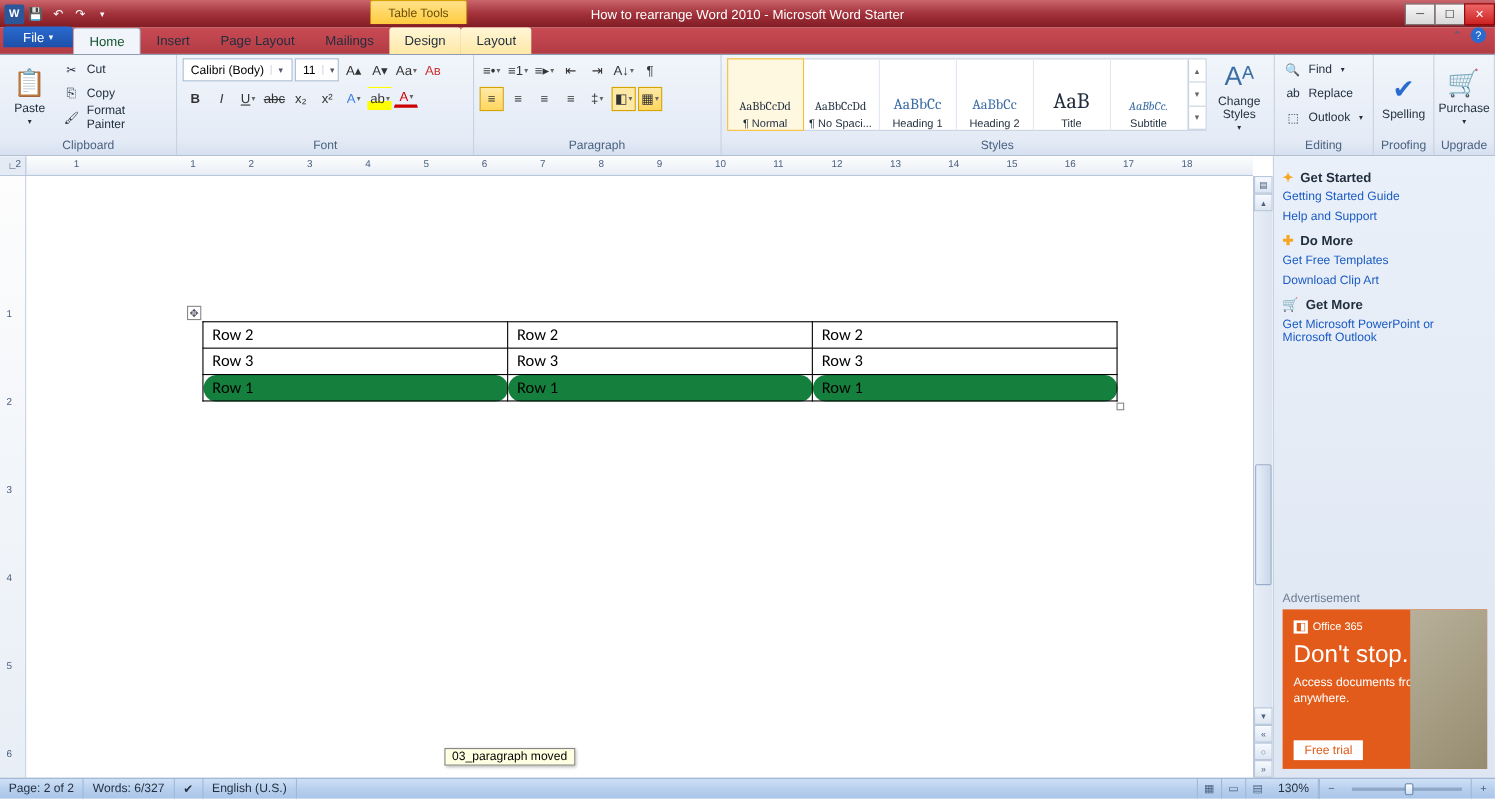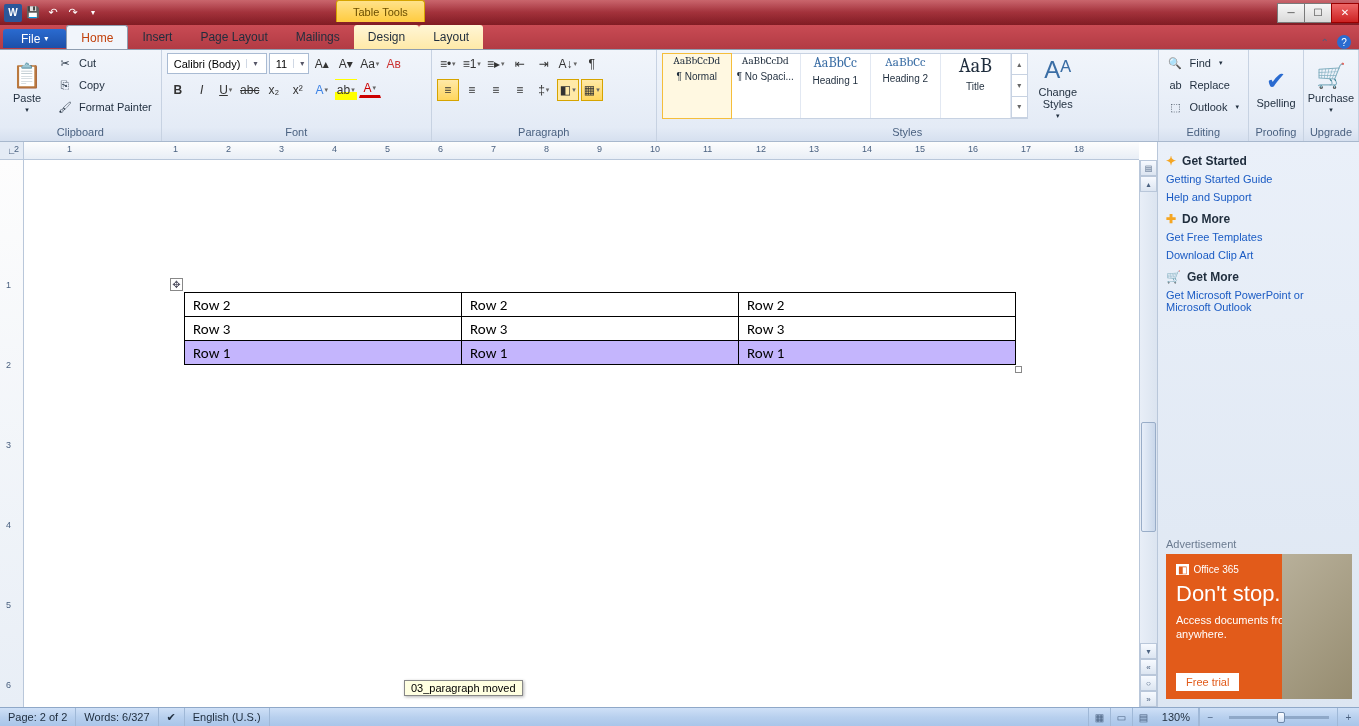--- a/index.html
+++ b/index.html
@@ -10,24 +10,24 @@
 .titlebar::before { content:""; position:absolute; inset:0; background: linear-gradient(to bottom, rgba(255,255,255,0.25), rgba(255,255,255,0.05) 50%, rgba(0,0,0,0.1)); pointer-events:none; }
 .qat { display: flex; align-items: center; gap: 2px; padding-left: 4px; z-index:1; }
 .qat-icon { width: 18px; height: 18px; display:flex; align-items:center; justify-content:center; font-size: 11px; color: #fff; }
 .word-icon { background: #2b579a; color:#fff; font-weight:bold; font-size:10px; border-radius:2px; }
 .title-text { position:absolute; left:50%; transform:translateX(-50%); color:#fff; font-size:12px; z-index:1; }
 .win-controls { margin-left:auto; display:flex; z-index:1; }
 .win-btn { width: 28px; height: 20px; display:flex; align-items:center; justify-content:center; color:#333; background:linear-gradient(to bottom,#f7f7f7,#d9d9d9); border:1px solid #7a7a7a; margin-left: -1px; font-size:10px; }
 .win-btn.close { background: linear-gradient(to bottom,#e66,#c22); color:#fff; border-color:#900; }
 
 
-.tabstrip { height: 25px; background: linear-gradient(to bottom,#c94b54,#b23b44); display:flex; align-items:flex-end; position:relative; border-bottom: 1px solid #8e9db0; }
+.tabstrip { height: 25px; background: linear-gradient(to bottom,#c94b54,#b23b44); display:flex; align-items:flex-start; position:relative; border-bottom: 1px solid #8e9db0; }
 .file-tab { background: linear-gradient(to bottom,#2a6bd0,#1c4fa8); color:#fff; font-size:12px; height:19px; display:flex; align-items:center; padding:0 18px; border-radius:3px 3px 0 0; margin-left:3px; position:relative; top:-1px; }
 .tab { font-size:12px; color:#1f2d3d; padding:0 14px; height:24px; display:flex; align-items:center; cursor:default; border-radius:3px 3px 0 0; }
-.tab.active { background:#f1f5fb; border:1px solid #8e9db0; border-bottom:none; color:#c2410c; }
+.tab.active { background:#f1f5fb; border:1px solid #8e9db0; border-bottom:none; color:#14532d; }
 .context-tab-group { position:absolute; left:336px; top:-25px; height:25px; display:flex; flex-direction:column; align-items:center; }
 .context-label { background: linear-gradient(to bottom,#ffe28a,#ffcb3f); color:#6b4e00; font-size:11px; padding:1px 16px; border:1px solid #d6a400; border-bottom:none; border-radius:3px 3px 0 0; height:22px; display:flex; align-items:center; }
 .help-area { margin-left:auto; display:flex; align-items:center; gap:8px; padding-right:8px; }
 .help-ico { width:14px; height:14px; border-radius:50%; background:#2a6bd0; color:#fff; font-size:10px; display:flex; align-items:center; justify-content:center; }
 
 
 .ribbon { height: 92px; background: linear-gradient(to bottom,#f1f5fb 0%,#e4ebf6 85%,#d6e0ef 100%); border-bottom: 1px solid #a8b8cd; display:flex; position:relative; }
 .group { border-right: 1px solid #c7d2e2; padding: 3px 5px 0; display:flex; flex-direction:column; position:relative; }
 .group-body { flex:1; display:flex; align-items:flex-start; gap:4px; }
 .group-label { font-size:11px; color:#4a6180; text-align:center; height:16px; line-height:14px; position:relative; }
@@ -37,42 +37,42 @@
 .sr-item { display:flex; align-items:center; gap:6px; height:20px; padding:0 4px; }
 .sr-item .ico { width:16px; text-align:center; }
 .combo { display:flex; align-items:center; background:#fff; border:1px solid #a9bbd3; height:21px; font-size:11px; }
 .combo span { padding: 0 6px; }
 .combo .dd { width:14px; text-align:center; color:#556; border-left:1px solid #d0d8e4; font-size:8px;}
 .btnrow { display:flex; gap:2px; }
 .tbtn { width:22px; height:22px; border:1px solid transparent; display:flex; align-items:center; justify-content:center; font-size:12px; color:#333; cursor:default; }
 .tbtn.sel { background: linear-gradient(to bottom,#ffe9a7,#ffd65e); border:1px solid #d6a400; }
 .tbtn.dd-small::after { content:"▾"; font-size:7px; margin-left:1px; color:#666; }
 .style-gallery { display:flex; border:1px solid #c7d2e2; background:#fff; height:66px; }
-.style-item { width:70px; border-right:1px solid #e2e8f2; display:flex; flex-direction:column; align-items:center; justify-content:flex-start; font-size:10px; color:#1f2d3d; gap:4px; }
+.style-item { width:70px; border-right:1px solid #e2e8f2; display:flex; flex-direction:column; align-items:center; justify-content:flex-end; font-size:10px; color:#1f2d3d; gap:4px; }
 .style-item .preview { font-family: Cambria, serif; }
 .style-item.sel { border:1px solid #f5be3b; background:#fff8e1; margin:-1px; }
 .style-spin { width:16px; display:flex; flex-direction:column; border-left:1px solid #c7d2e2; }
 .style-spin div { flex:1; display:flex; align-items:center; justify-content:center; font-size:8px; color:#666; border-bottom:1px solid #c7d2e2;}
 .ribbon-right { margin-left:auto; display:flex; }
 
 
 .workspace { position:absolute; top:142px; left:0; right:0; bottom:19px; display:flex; background:#fff; }
 .doc-pane { flex:1; position:relative; overflow:hidden; background:#fff; display:flex; flex-direction:column; }
 .hr-ruler { height:18px; background: linear-gradient(to bottom,#fdfdfd,#e8eef6); border-bottom:1px solid #b9c7da; display:flex; position:relative; margin-right:18px; }
 .hr-corner { width:24px; border-right:1px solid #b9c7da; display:flex; align-items:center; justify-content:center; font-size:9px; color:#4a6180; background:#e4ebf5;}
 .ruler-track { flex:1; position:relative; font-size:9px; color:#4a6180; }
 .ruler-mark { position:absolute; top:2px; }
 .doc-body-row { flex:1; display:flex; position:relative; }
 .vruler { width:24px; background: linear-gradient(to bottom,#fdfdfd,#e8eef6); border-right:1px solid #b9c7da; position:relative; font-size:9px; color:#4a6180;}
 .vruler-mark { position:absolute; left:6px; }
 .page-surface { flex:1; background:#fff; position:relative; overflow:hidden; }
 .page { position:absolute; left:20px; top:0; right:0; bottom:0; background:#fff; }
 .word-table { position:absolute; left:140px; top:132px; border-collapse:collapse;padding-left:20px; }
 .word-table td { border:1px solid #000; padding:2px 8px; font-size:15px; font-family: Calibri, sans-serif; width:277px; height:24px; }
-.word-table tr.selected td { background:#c4b5fd; }
+.word-table tr.selected td { background:#15803d;border-radius:12px; }
 .move-handle { position:absolute; left:126px; top:118px; width:13px; height:13px; border:1px solid #888; background:#fff; font-size:10px; display:flex; align-items:center; justify-content:center; color:#556;}
 .resize-handle { position:absolute; width:7px; height:7px; border:1px solid #888; background:#fff; }
 .tooltip { position:absolute; background:#ffffe1; border:1px solid #888; padding:1px 6px; font-size:11px; box-shadow:1px 1px 3px rgba(0,0,0,0.3); }
 
 .scroll-v { width:18px; background: linear-gradient(to right,#e8eef7,#dbe4f0); border-left:1px solid #b9c7da; display:flex; flex-direction:column; }
 .scroll-btn { height:16px; display:flex; align-items:center; justify-content:center; font-size:8px; color:#4a6180; border:1px solid #b9c7da; background:linear-gradient(to bottom,#f7faff,#dce5f1);}
 .scroll-track { flex:1; position:relative; }
 .scroll-thumb { position:absolute; left:1px; right:1px; background: linear-gradient(to right,#e7eef9,#c9d7ea); border:1px solid #99adc8; border-radius:2px; }
 
 
@@ -100,20 +100,21 @@
 <body>
 
 <div class="titlebar">
   <div class="qat">
     <div class="qat-icon word-icon">W</div>
     <div class="qat-icon">💾</div>
     <div class="qat-icon">↶</div>
     <div class="qat-icon">↷</div>
     <div class="qat-icon" style="font-size:8px;">▾</div>
   </div>
+  <div class="title-text">How to rearrange Word 2010  -  Microsoft Word Starter</div>
   <div class="win-controls">
     <div class="win-btn">─</div>
     <div class="win-btn">☐</div>
     <div class="win-btn close">✕</div>
   </div>
 </div>
 
 <div class="tabstrip">
   <div class="context-tab-group">
     <div class="context-label">Table Tools</div>
@@ -239,20 +240,24 @@
             <span class="preview" style="font-size:14px;color:#3b6ea5;">AaBbCc</span>
             <span>Heading 1</span>
           </div>
         <div class="style-item">
             <span class="preview" style="font-size:13px;color:#3b6ea5;">AaBbCc</span>
             <span>Heading 2</span>
           </div>
         <div class="style-item">
             <span class="preview" style="font-size:20px;">AaB</span>
             <span>Title</span>
+          </div>
+        <div class="style-item">
+            <span class="preview" style="font-size:11px;font-style:italic;color:#3b6ea5;">AaBbCc.</span>
+            <span>Subtitle</span>
           </div>
         <div class="style-spin">
             <div>▴</div>
             <div>▾</div>
             <div>▾</div>
           </div>
       </div>
       <div class="bigbtn" style="width:52px;">
         <span class="ico" style="color:#3b6ea5;">Aᴬ</span>
         <span style="text-align:center;line-height:1.1;">Change Styles</span>

